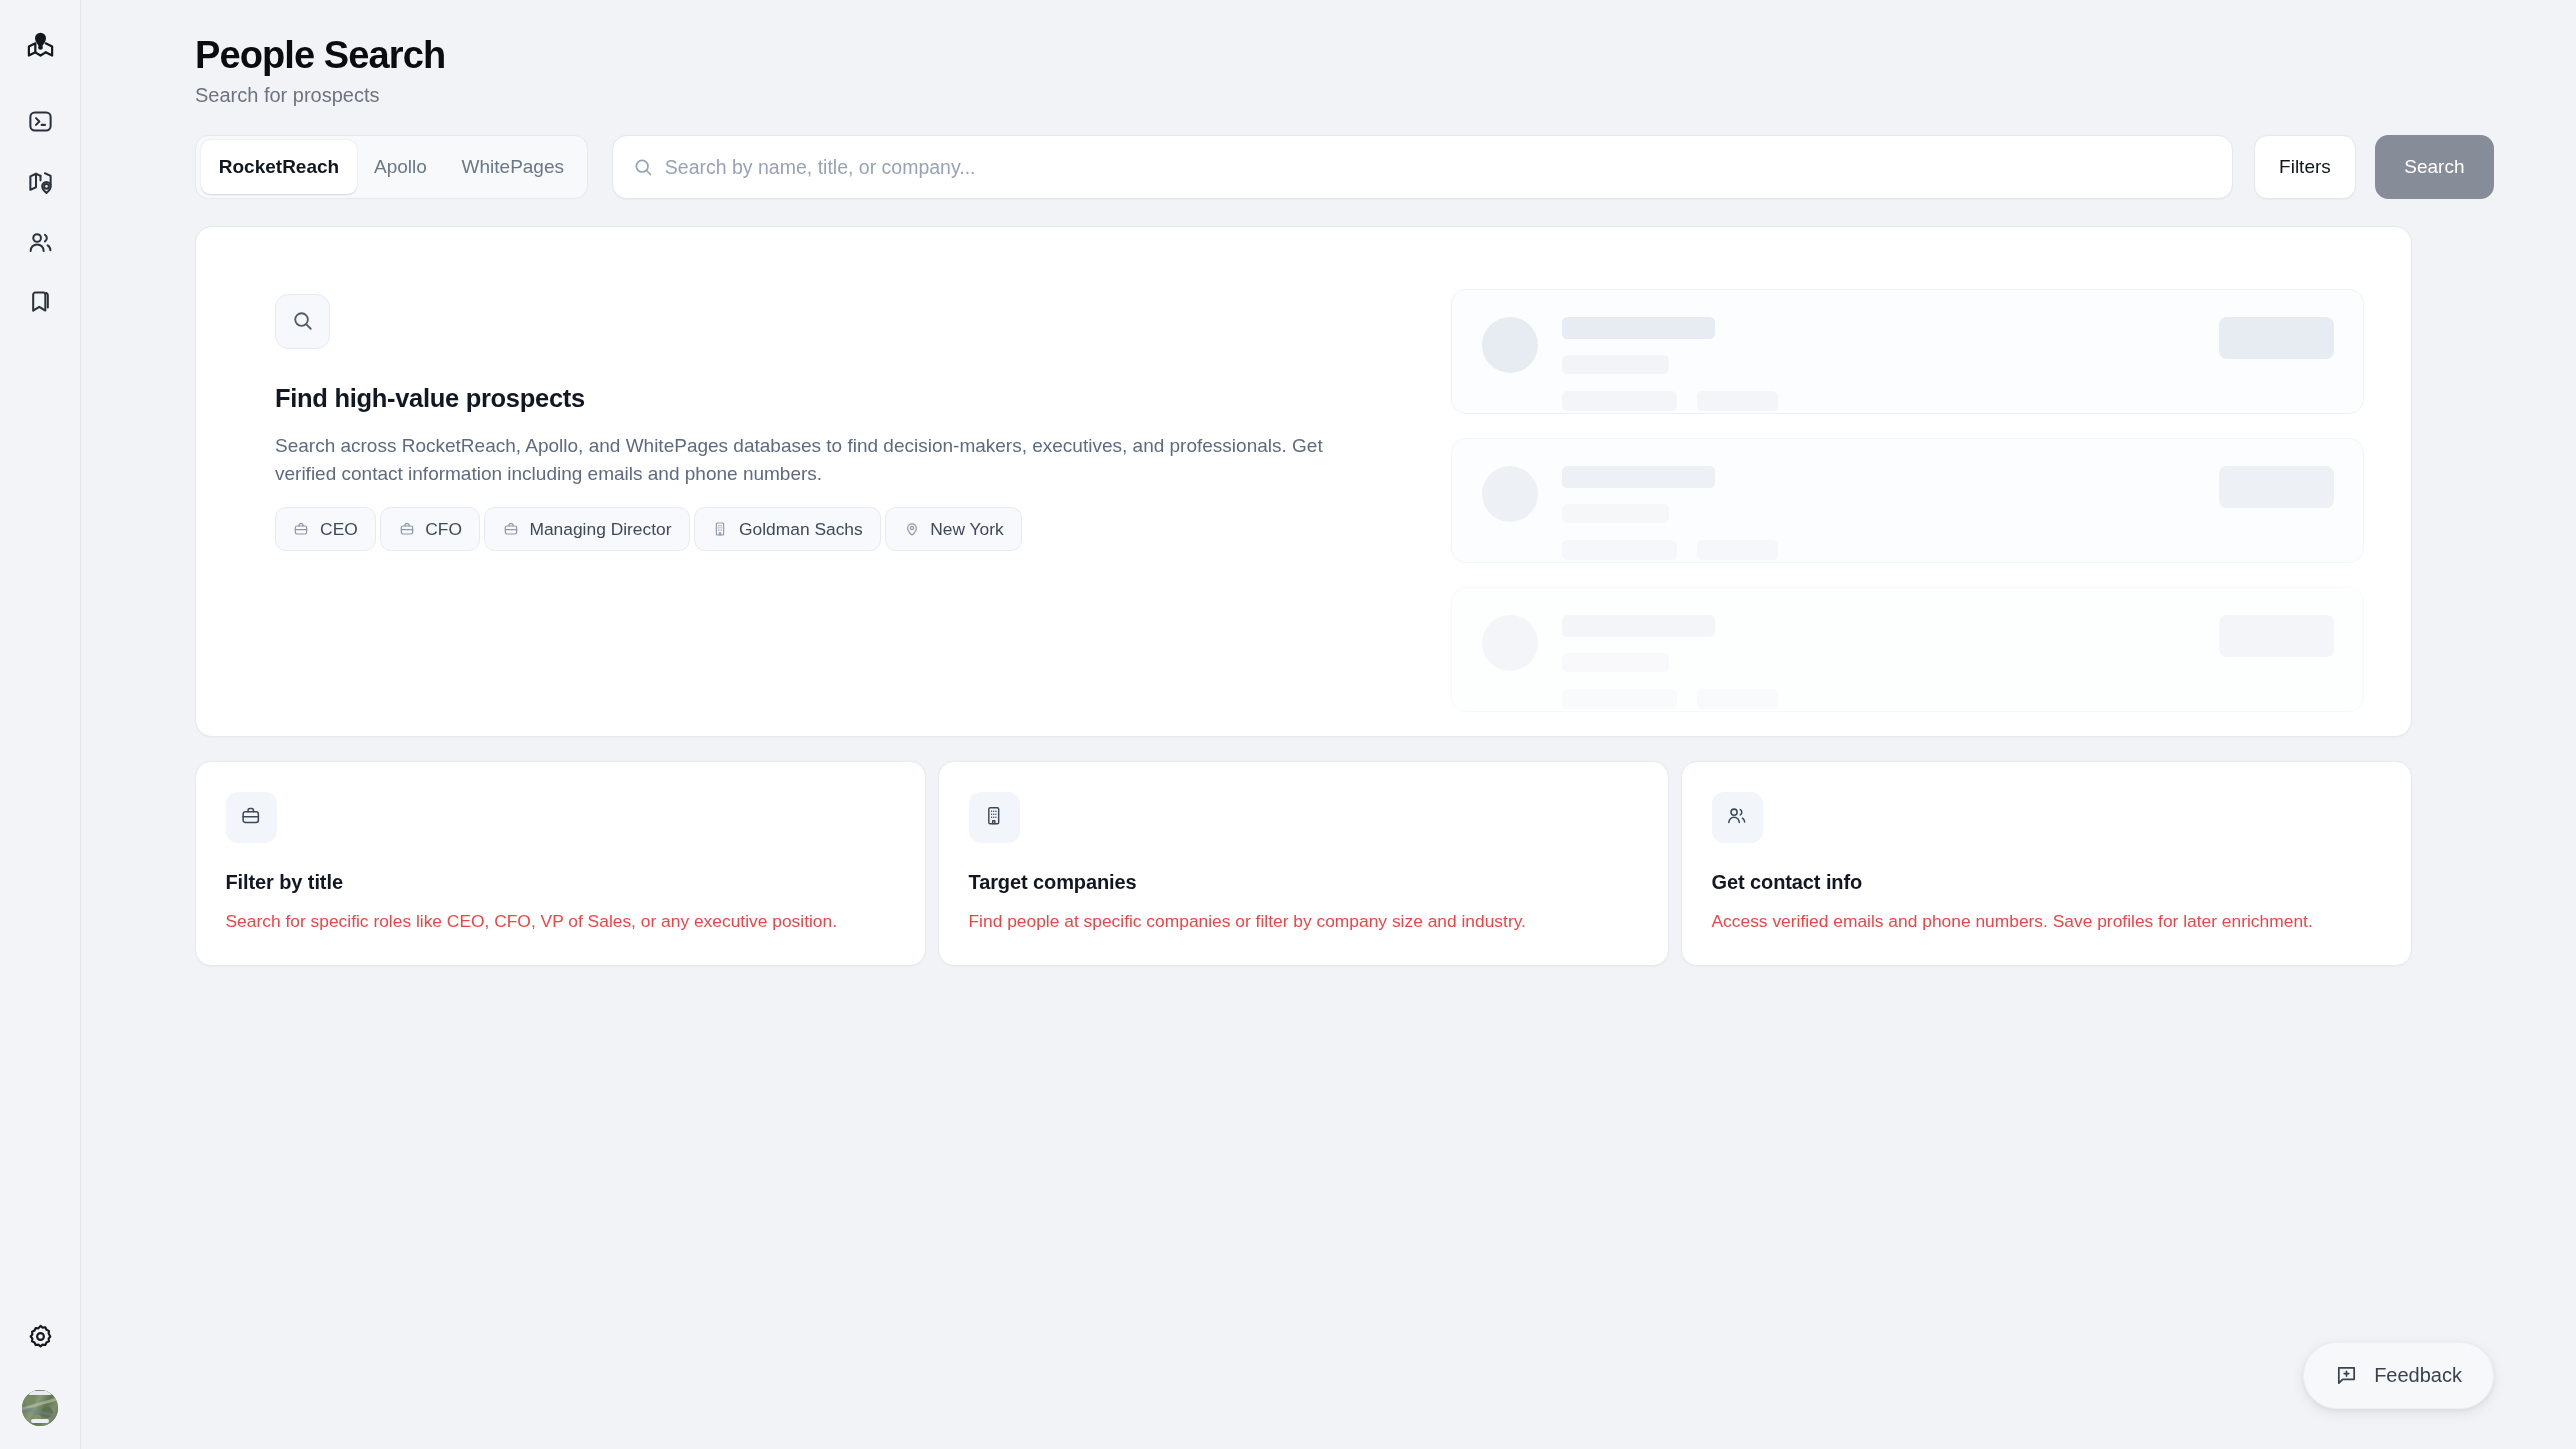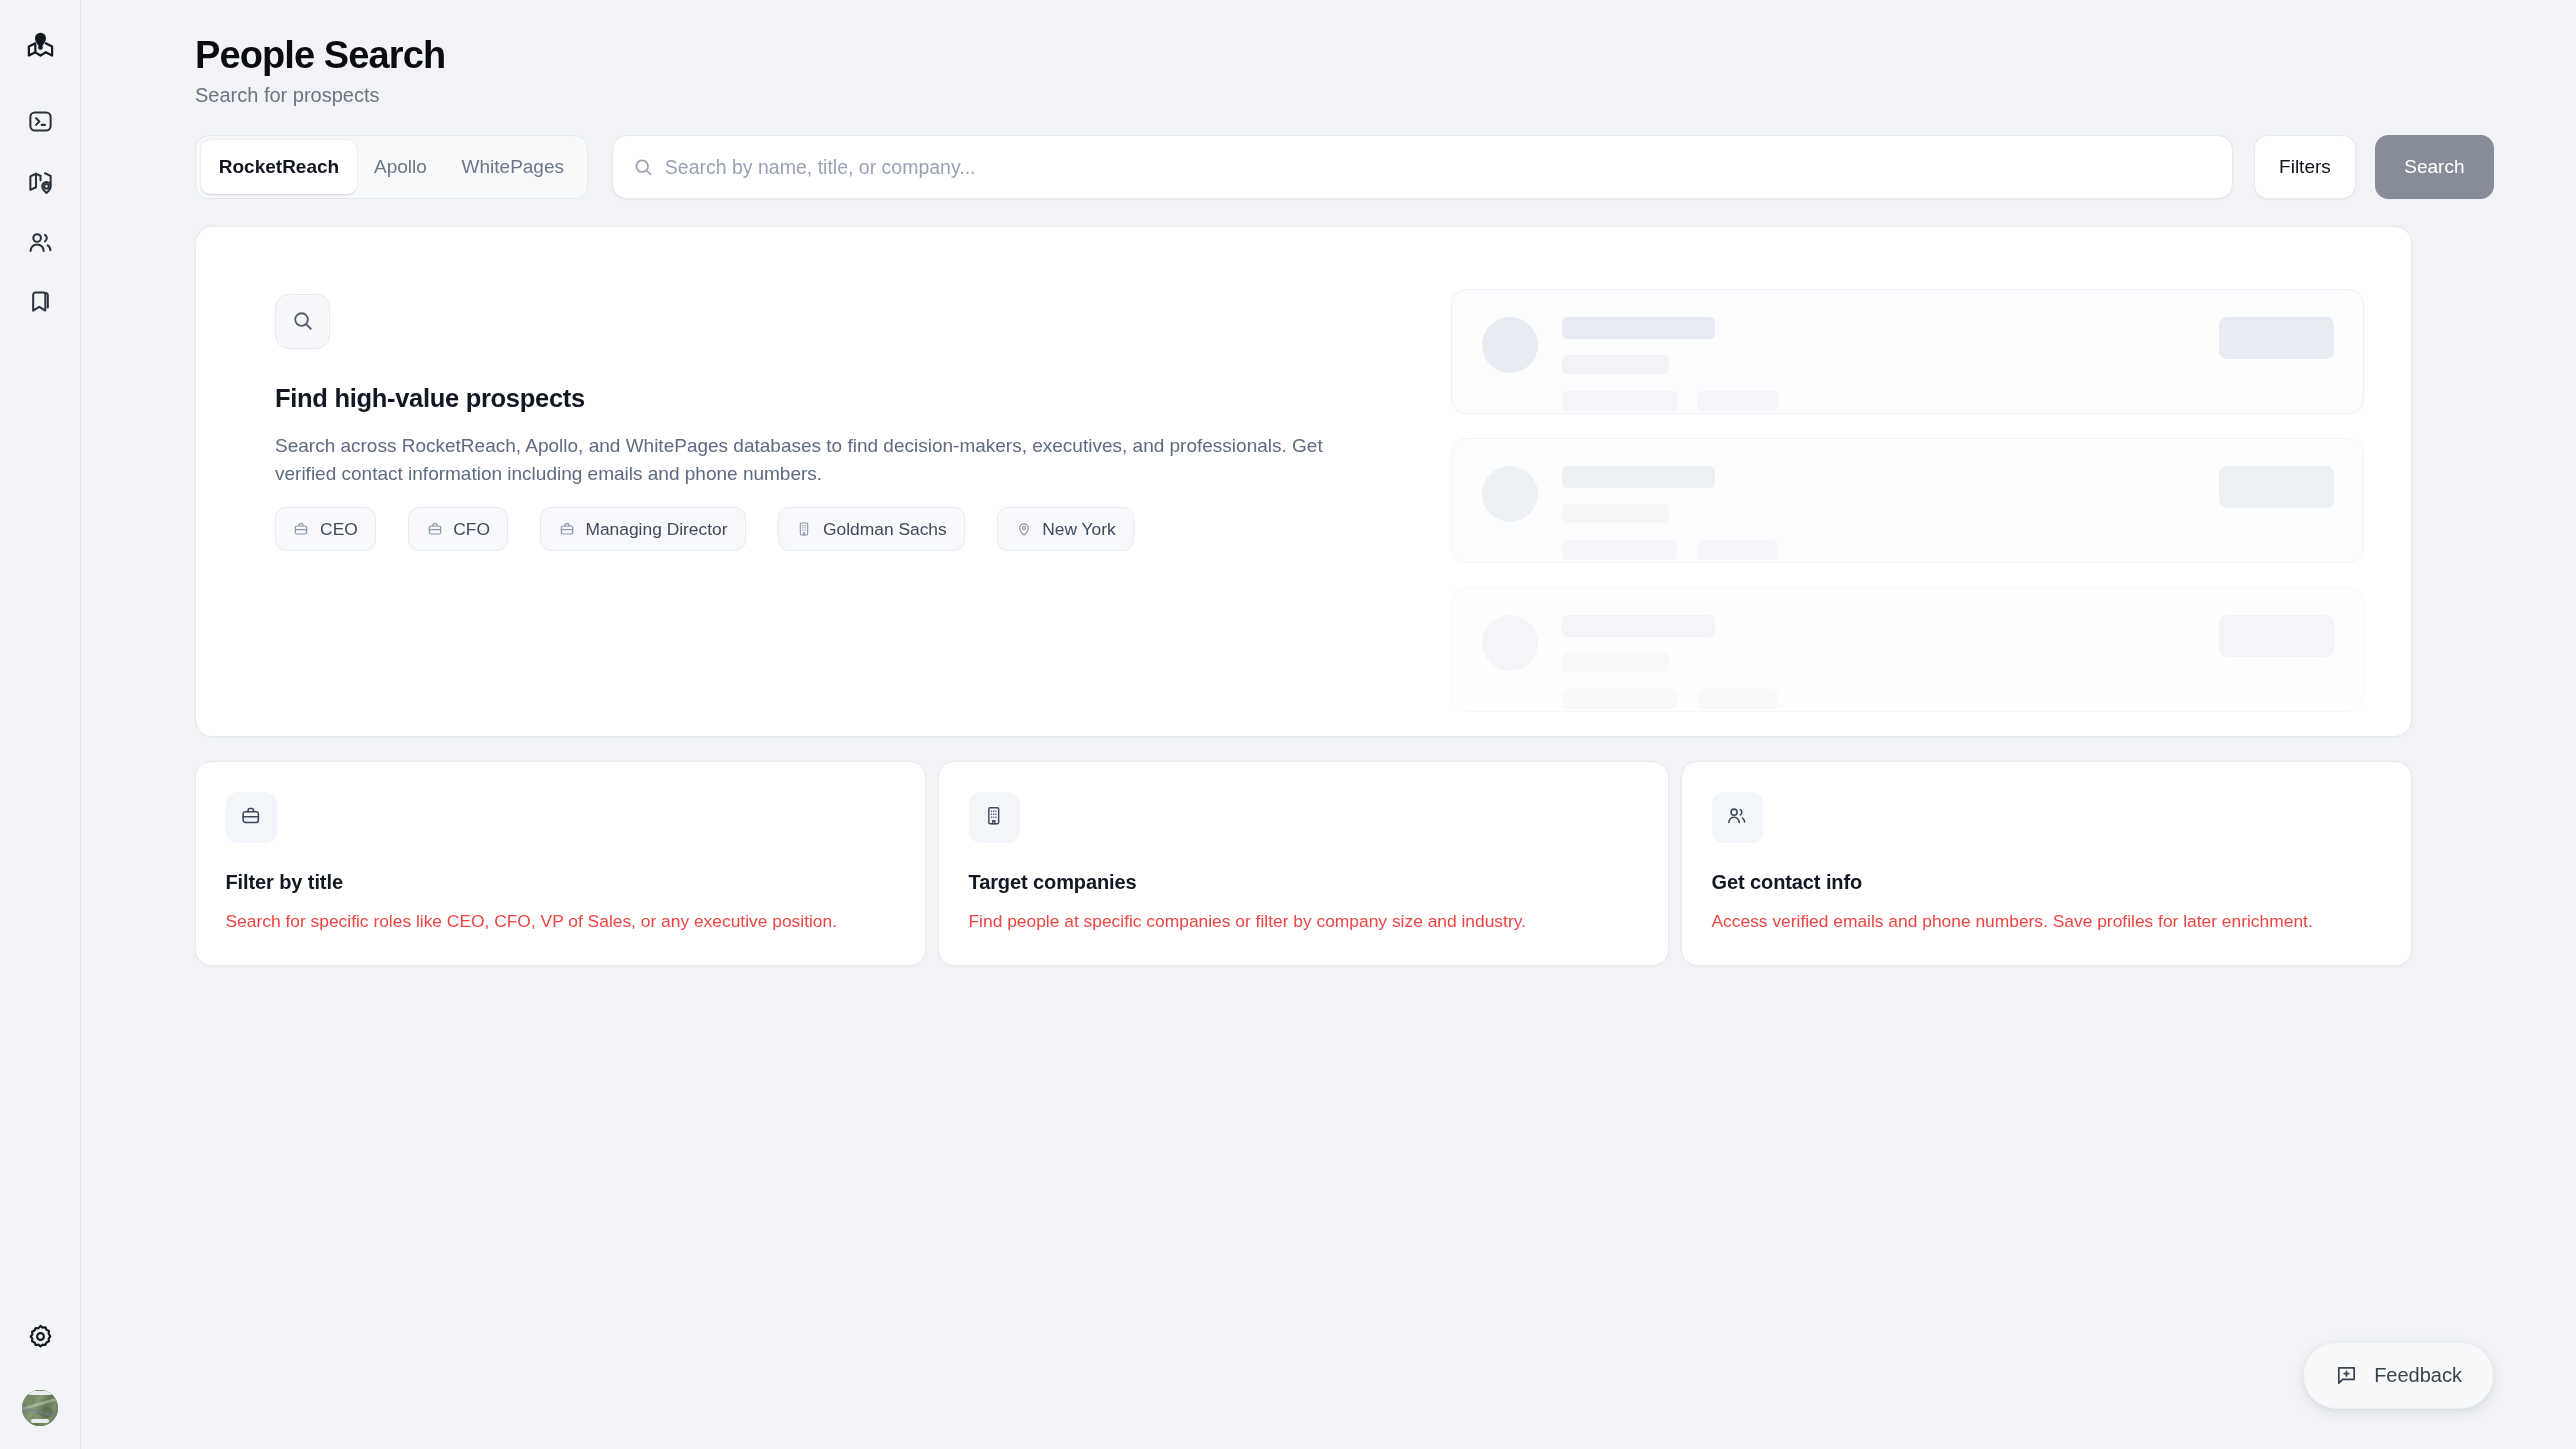--- a/index.html
+++ b/index.html
@@ -152,21 +152,21 @@
     margin-top: 35px; letter-spacing: -0.3px;
   }
   .hero-p {
     font-size: 19px; line-height: 1.48; color: #5d6a80;
     margin-top: 19px; max-width: 1114px;
   }
   .pop-label {
     font-size: 14.8px; letter-spacing: 1.7px; font-weight: 600;
     color: #93a0b5; margin-top: 43px; text-transform: uppercase;
   }
-  .chips { display: flex; gap: 32px; margin-top: 19px; flex-wrap: wrap; }
+  .chips { display: flex; gap: 4px; margin-top: 19px; flex-wrap: wrap; }
   .chip {
     height: 44px; padding: 0 17.4px; border-radius: 10.7px;
     background: #f7f9fc; border: 1.3px solid #e6ebf2;
     display: flex; align-items: center; gap: 10.7px;
     font-size: 17.4px; color: #3e4959;
   }
   .chip .ci { color: #8b97ab; display: flex; }
 
   .hero-right {
     flex: 1 1 auto; padding: 62px 47px 0 27px;

